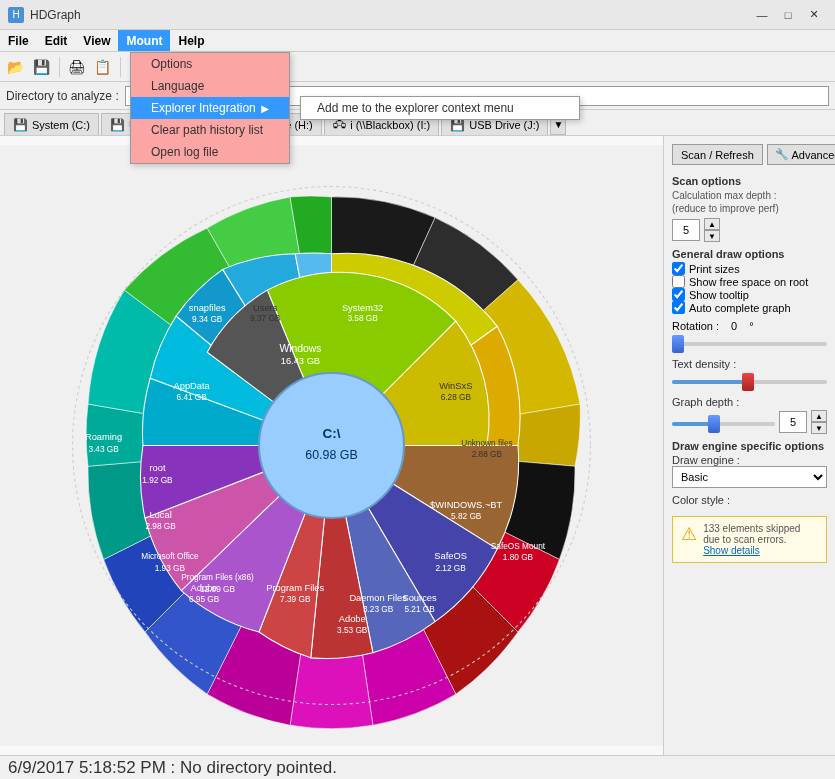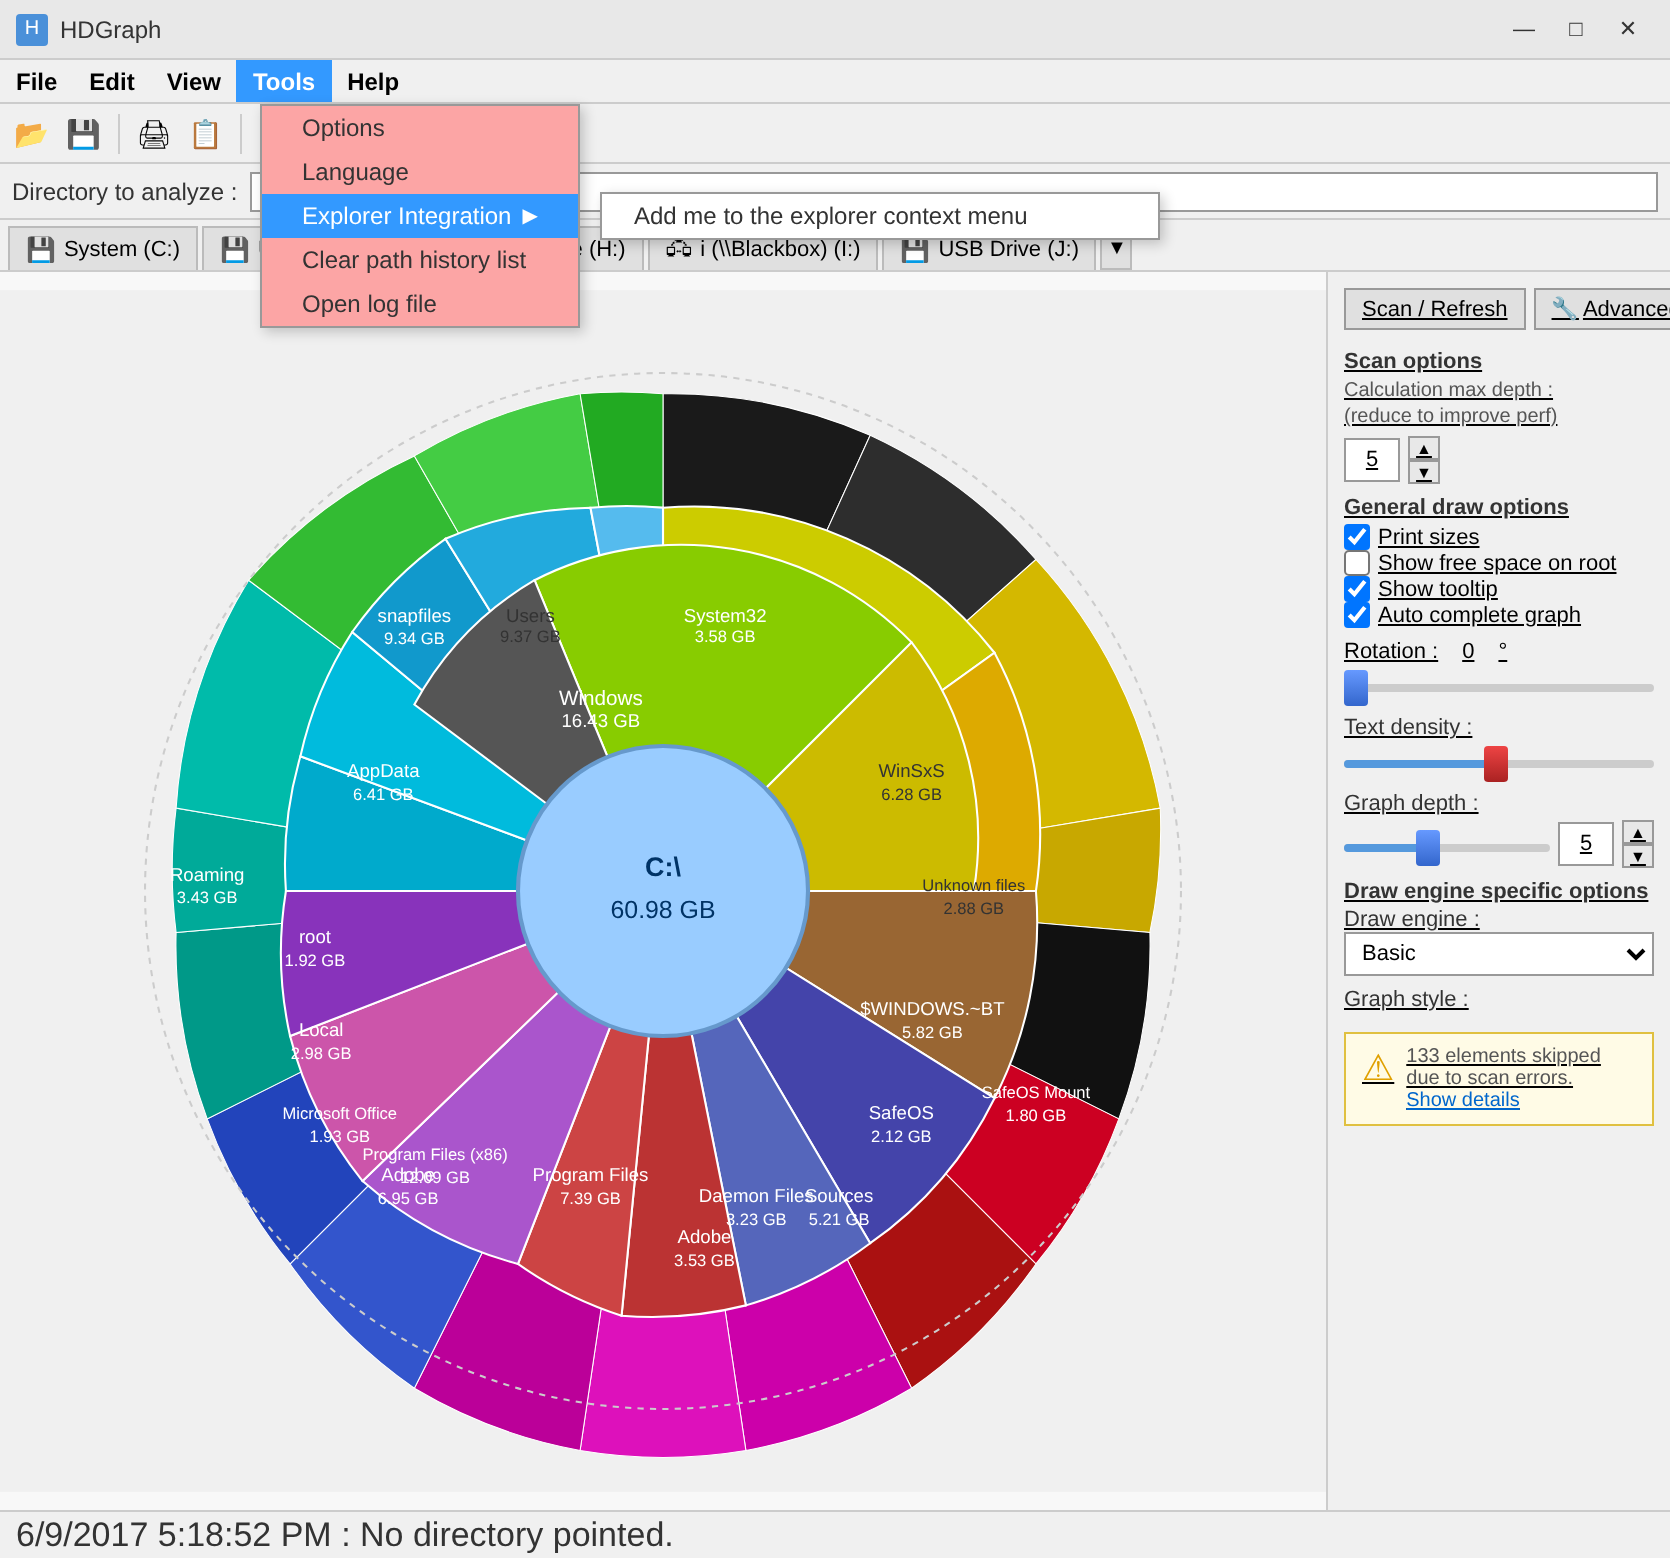--- a/index.html
+++ b/index.html
@@ -111,21 +111,20 @@
     
     .right-panel {
       width: 172px;
       background: #f0f0f0;
       border-left: 1px solid #ccc;
       padding: 8px;
       display: flex;
       flex-direction: column;
       gap: 6px;
       overflow-y: auto;
-      text-decoration: underline;
     }
 
     .panel-section-title { font-weight: bold; font-size: 11px; color: #333; margin-bottom: 2px; }
     .panel-label { font-size: 11px; color: #333; }
     .panel-small { font-size: 10px; color: #555; line-height: 1.3; }
 
     
     .scan-btn {
       padding: 3px 8px; background: #e0e0e0; border: 1px solid #999;
       font-size: 11px; cursor: pointer; white-space: nowrap;
@@ -222,21 +221,21 @@
     <button class="titlebar-btn">—</button>
     <button class="titlebar-btn">□</button>
     <button class="titlebar-btn close">✕</button>
   </div>
 </div>
 
 <div class="menubar">
   <div class="menubar-item">File</div>
   <div class="menubar-item">Edit</div>
   <div class="menubar-item">View</div>
-  <div class="menubar-item active">Tools</div>
+  <div class="menubar-item active">Mount</div>
   <div class="menubar-item">Help</div>
 </div>
 
 <div class="toolbar">
   <button class="toolbar-btn">📂</button>
   <button class="toolbar-btn">💾</button>
   <div class="toolbar-sep"></div>
   <button class="toolbar-btn">🖨</button>
   <button class="toolbar-btn">📋</button>
   <div class="toolbar-sep"></div>
@@ -507,21 +506,21 @@
     <div>
       <div class="panel-section-title">Draw engine specific options</div>
       <div class="panel-label">Draw engine :</div>
       <select class="panel-select">
         <option>Basic</option>
         <option>Advanced</option>
       </select>
     </div>
 
     <div>
-      <div class="panel-label">Graph style :</div>
+      <div class="panel-label">Color style :</div>
     </div>
 
     <div class="warning-box">
       <span class="warning-icon">⚠</span>
       <div>
         <div>133 elements skipped due to scan errors.</div>
         <span class="show-details">Show details</span>
       </div>
     </div>
   </div>

